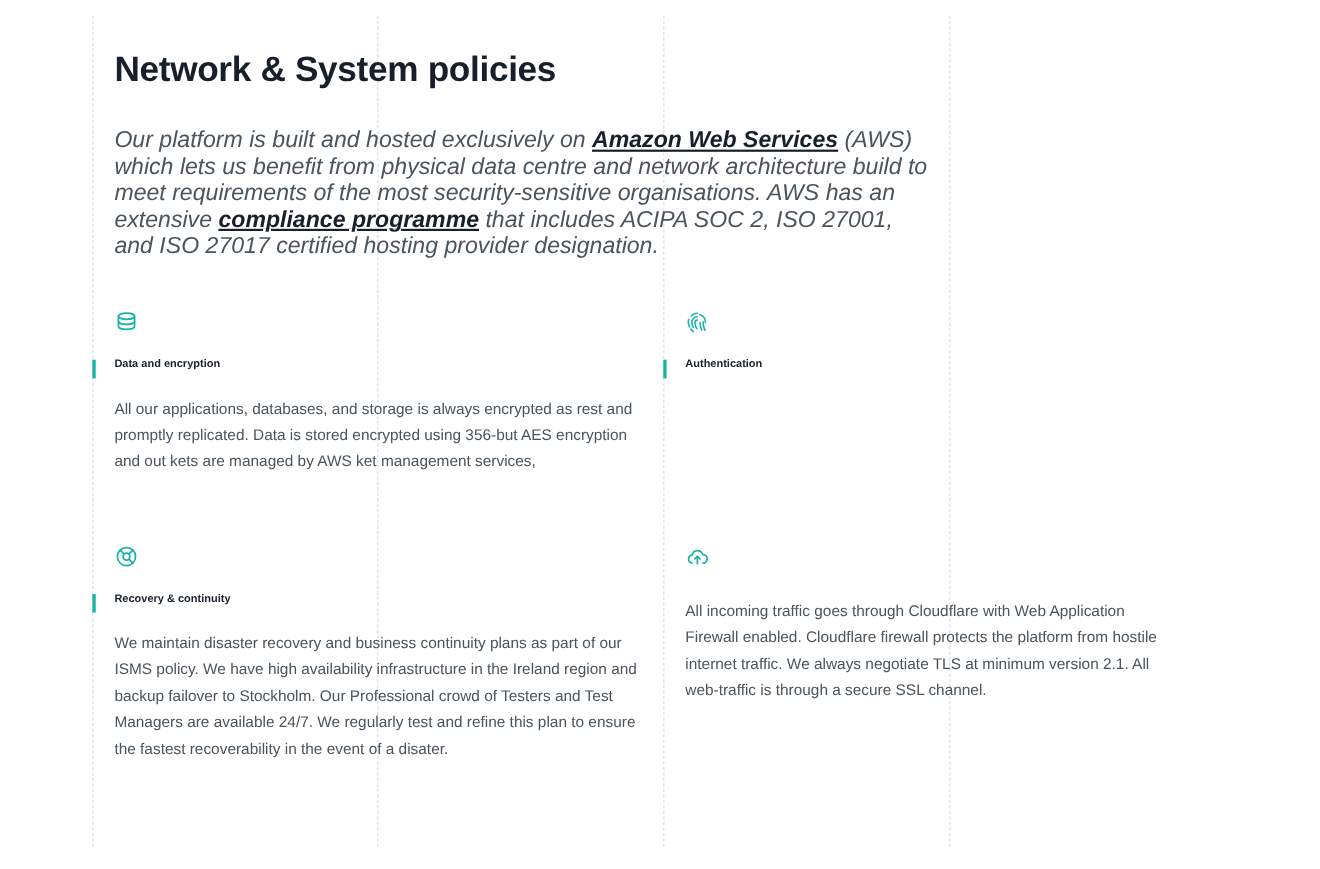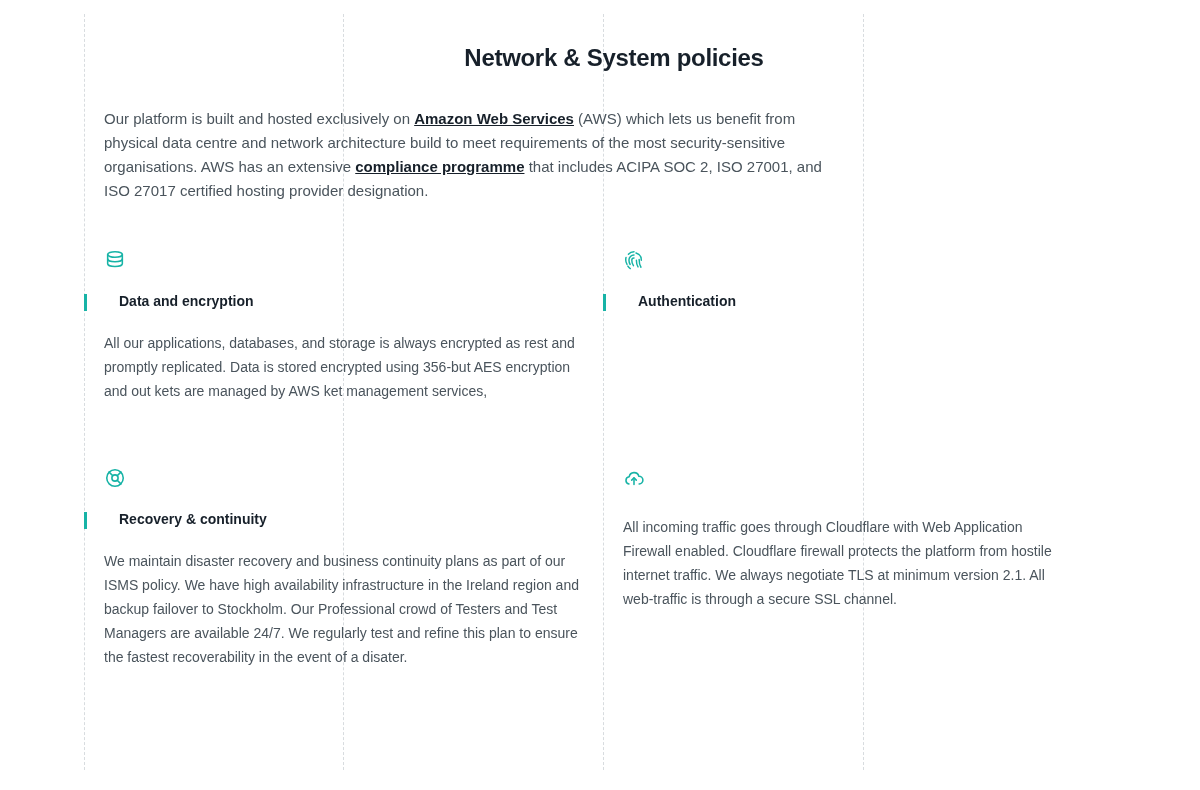--- a/index.html
+++ b/index.html
@@ -29,35 +29,35 @@
 
   .page {
     position: absolute;
     left: 84px;
     top: 14px;
     width: 1040px;
     padding: 0 0 0 20px;
   }
 
   h1.title {
-    font-size: 24px;
+    font-size: 32px;
     line-height: 1.2;
     font-weight: bold;
     color: #17202a;
     letter-spacing: -0.3px;
     margin: 30px 0 0 0;
-    text-align: center;
   }
 
   .intro {
     margin-top: 34px;
-    font-size: 15px;
+    font-size: 21px;
     line-height: 24px;
     color: #4a545c;
     max-width: 745px;
+    font-style: italic;
   }
   .intro a {
     color: #17202a;
     font-weight: 600;
     text-decoration: underline;
   }
 
   .grid {
     margin-top: 42px;
     display: grid;
@@ -85,24 +85,23 @@
   }
   .bar {
     width: 3px;
     height: 17px;
     background: #17b3a6;
     position: absolute;
     left: -20px;
     top: 1px;
   }
   .card-title {
-    font-size: 14px;
+    font-size: 10px;
     font-weight: bold;
     color: #17202a;
-    margin-left: 15px;
   }
 
   .card-body {
     margin-top: 22px;
     font-size: 14px;
     line-height: 24px;
     color: #4a545c;
   }
 
   .col-right .bar { left: -20px; }

